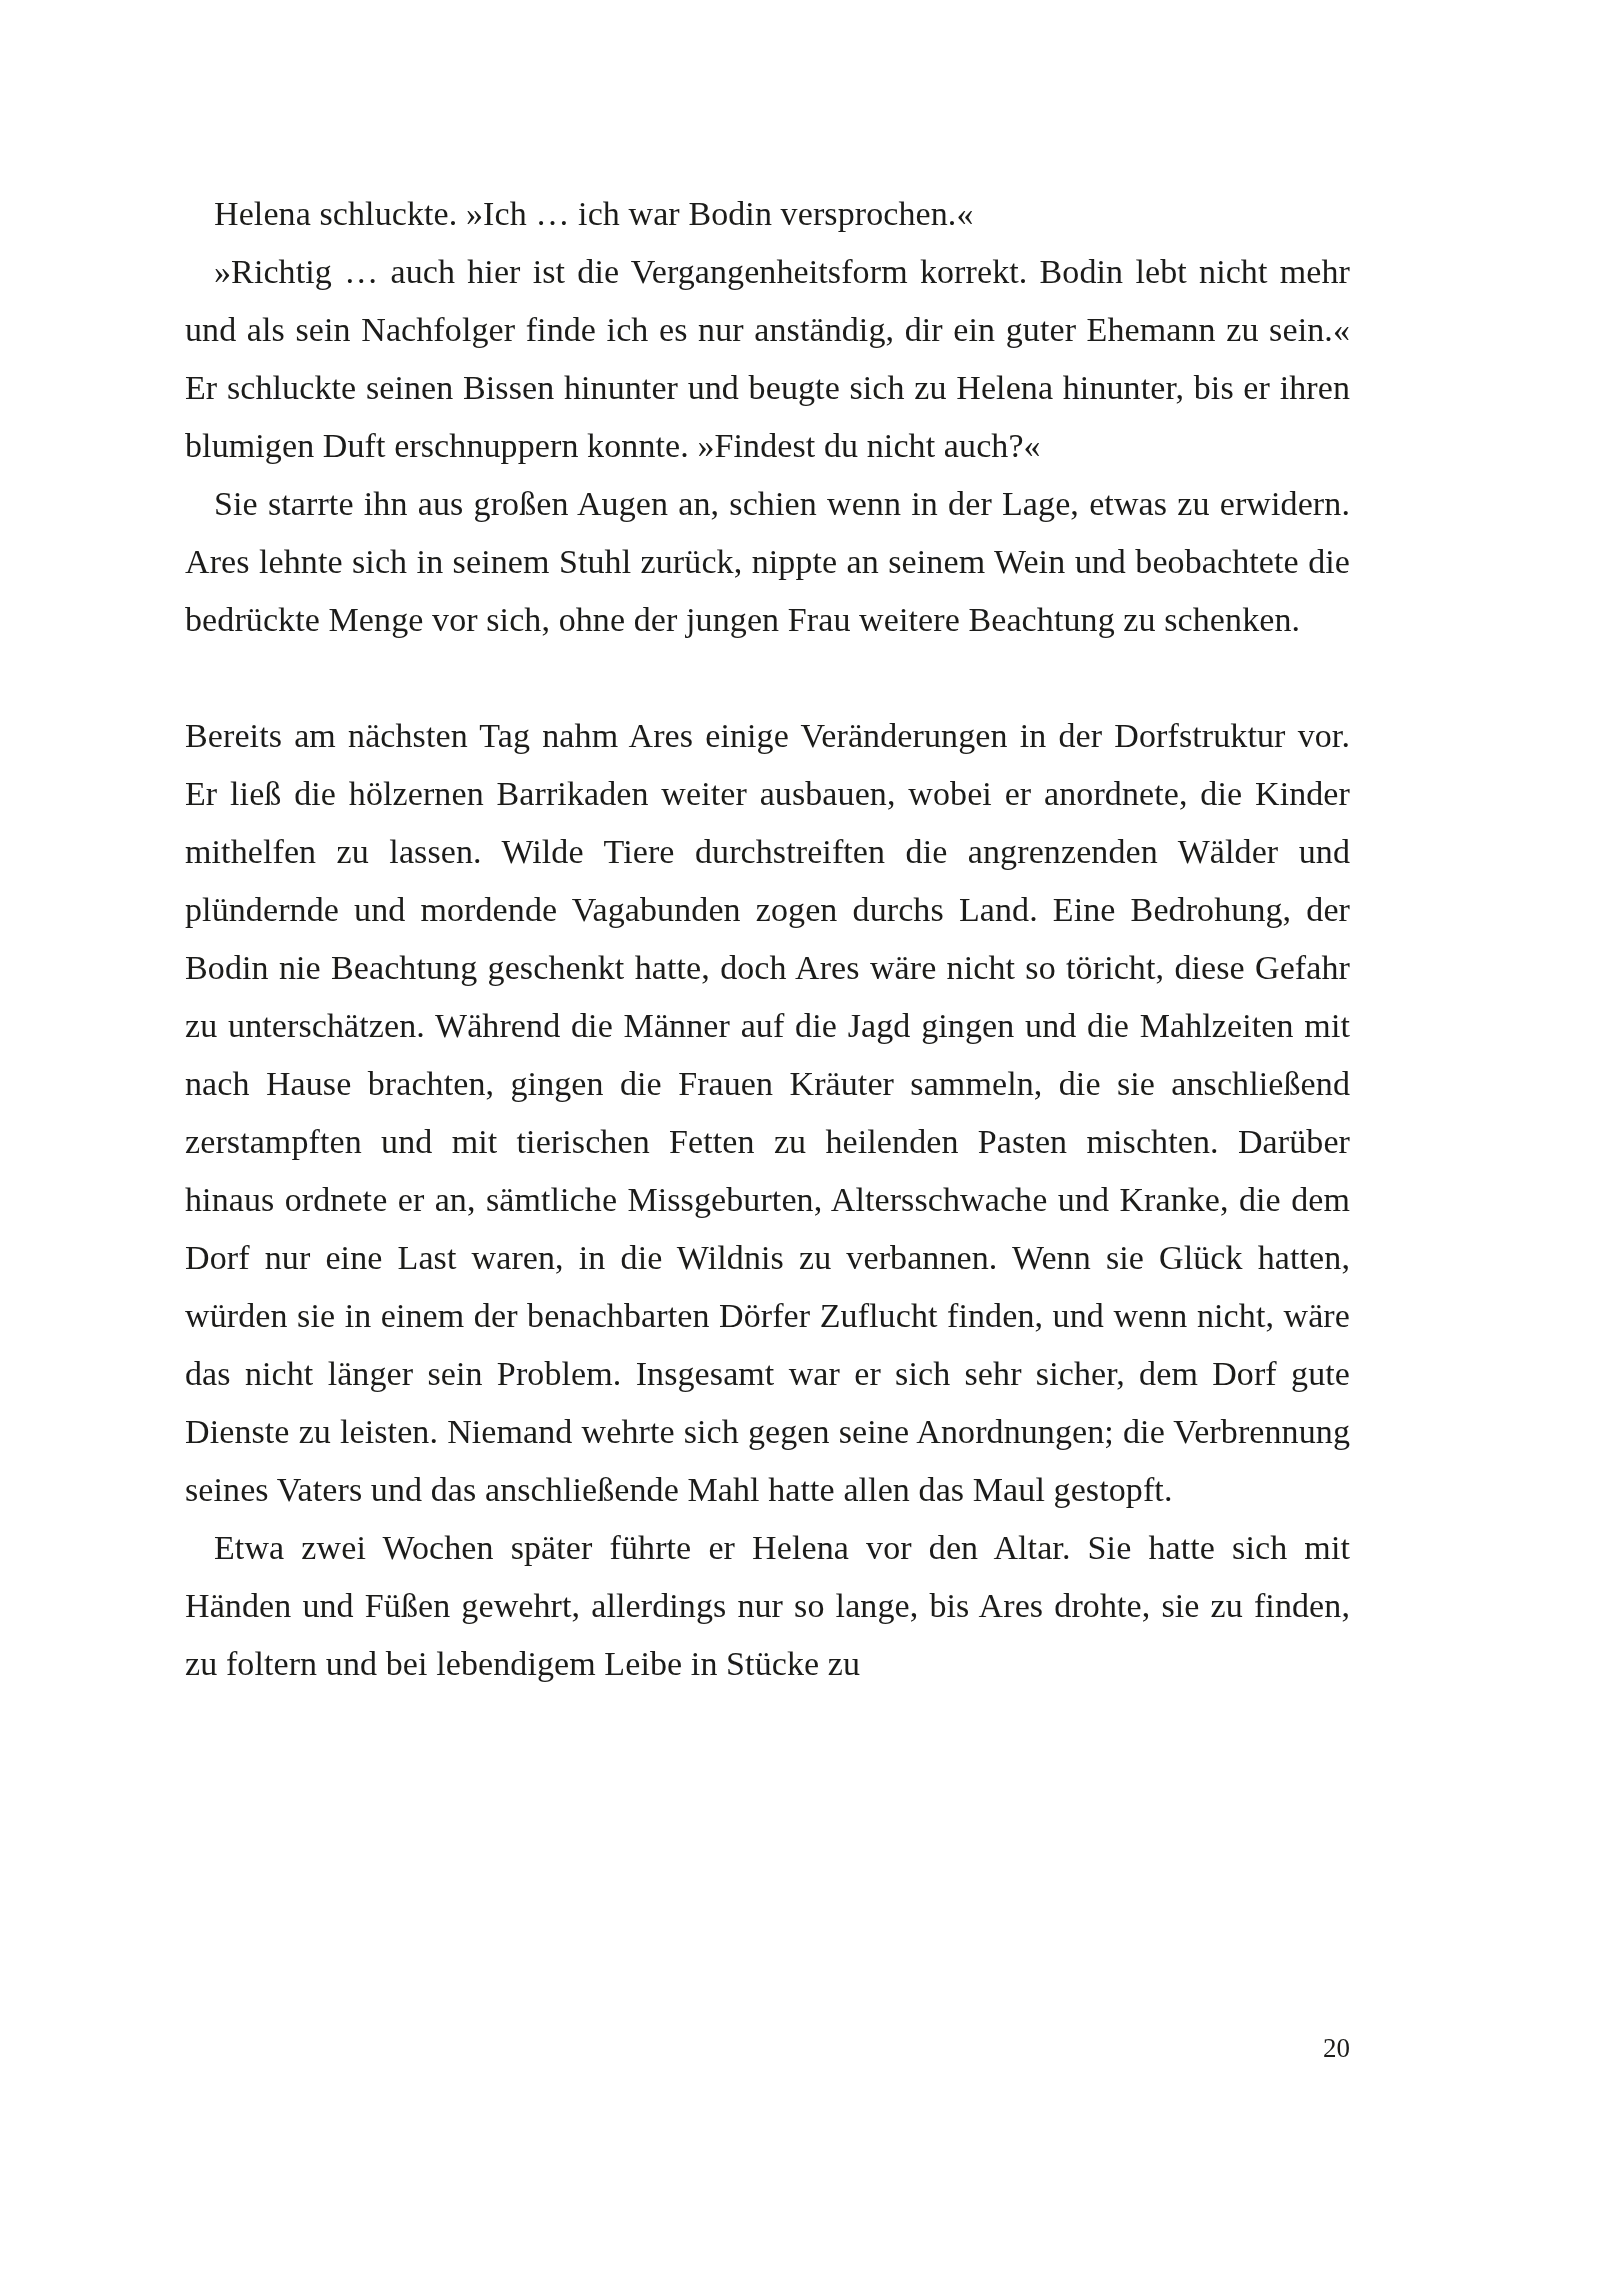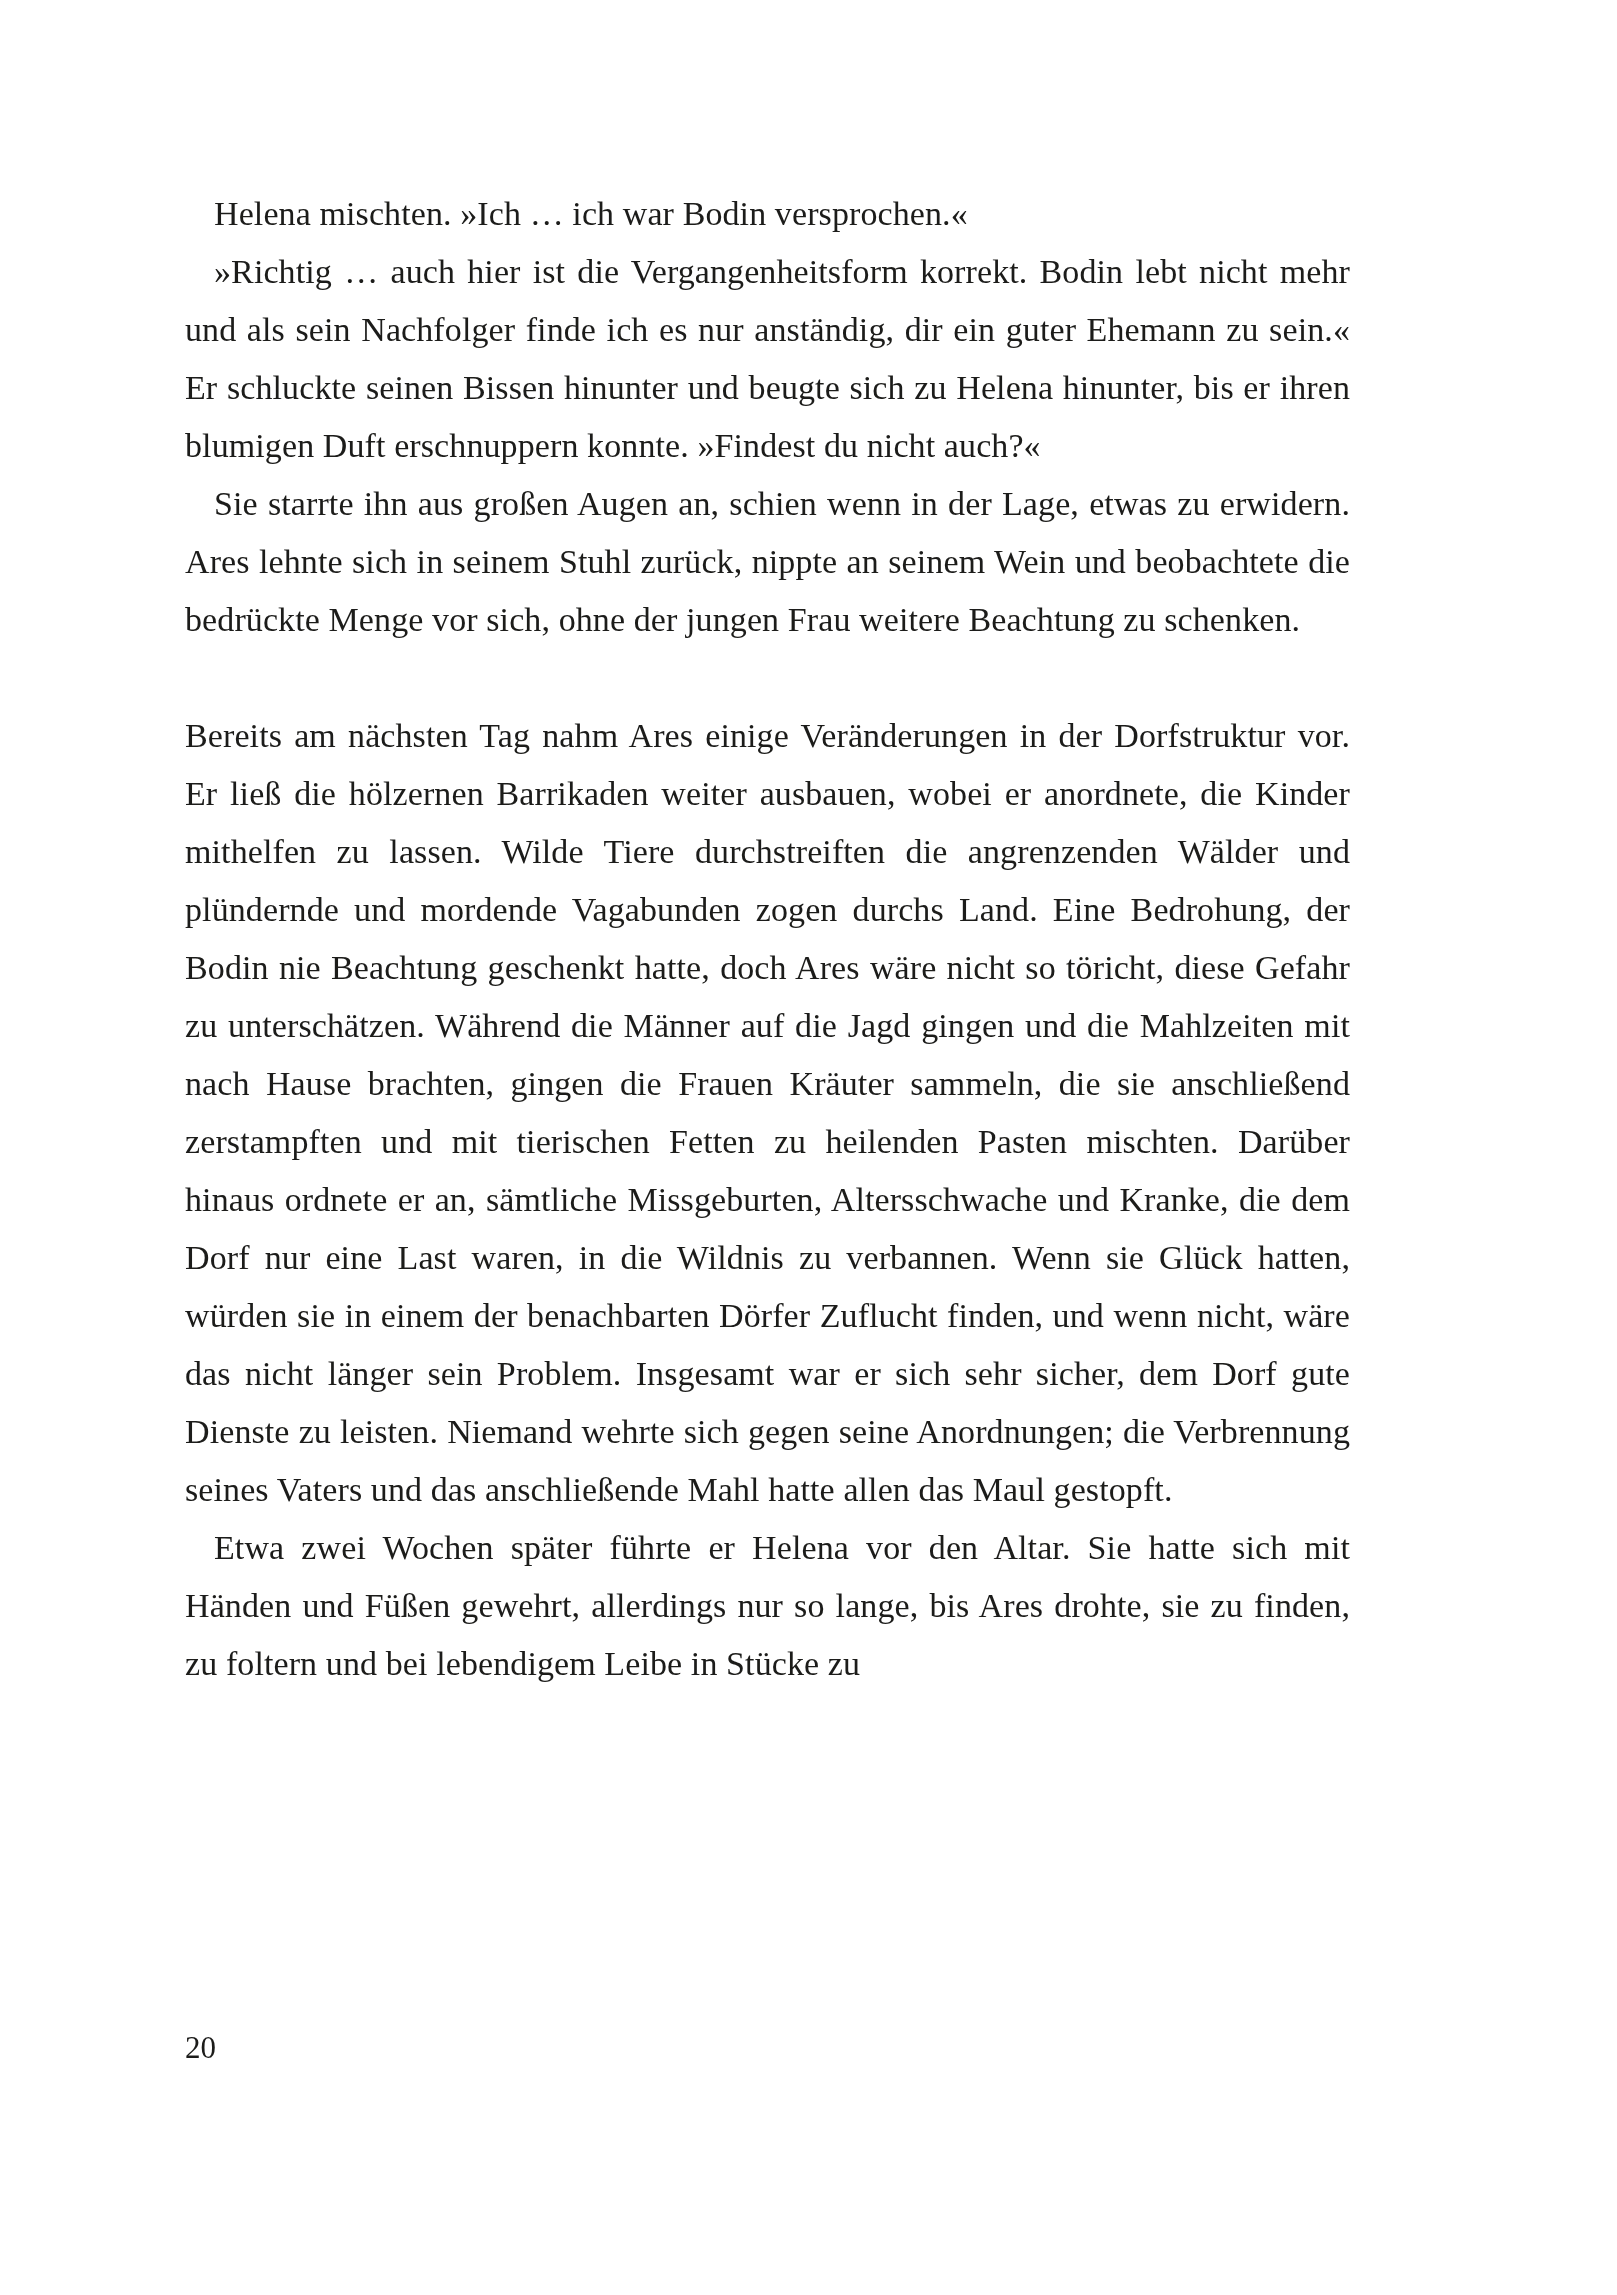--- a/index.html
+++ b/index.html
@@ -39,31 +39,31 @@
     text-indent: 29px;
   }
   p.para.space-before {
     margin-top: 58px;
   }
   .page-number {
     position: absolute;
     left: 185px;
     top: 2027px;
     width: 1165px;
-    text-align: left;
-    font-size: 31px;
+    text-align: right;
+    font-size: 27px;
     line-height: 42px;
   }
 </style>
 </head>
 <body>
 
 <div class="page">
   <div class="text-block">
-      <p class="para indent">Helena mischten. »Ich … ich war Bodin versprochen.«</p>
+      <p class="para indent">Helena schluckte. »Ich … ich war Bodin versprochen.«</p>
       <p class="para indent">»Richtig … auch hier ist die Vergangenheitsform korrekt. Bodin lebt nicht mehr und als sein Nachfolger finde ich es nur anständig, dir ein guter Ehemann zu sein.« Er schluckte seinen Bissen hinunter und beugte sich zu Helena hinunter, bis er ihren blumigen Duft erschnuppern konnte. »Findest du nicht auch?«</p>
       <p class="para indent">Sie starrte ihn aus großen Augen an, schien wenn in der Lage, etwas zu erwidern. Ares lehnte sich in seinem Stuhl zurück, nippte an seinem Wein und beobachtete die bedrückte Menge vor sich, ohne der jungen Frau weitere Beachtung zu schenken.</p>
       <p class="para space-before">Bereits am nächsten Tag nahm Ares einige Veränderungen in der Dorfstruktur vor. Er ließ die hölzernen Barrikaden weiter ausbauen, wobei er anordnete, die Kinder mithelfen zu lassen. Wilde Tiere durchstreiften die angrenzenden Wälder und plündernde und mordende Vagabunden zogen durchs Land. Eine Bedrohung, der Bodin nie Beachtung geschenkt hatte, doch Ares wäre nicht so töricht, diese Gefahr zu unterschätzen. Während die Männer auf die Jagd gingen und die Mahlzeiten mit nach Hause brachten, gingen die Frauen Kräuter sammeln, die sie anschließend zerstampften und mit tierischen Fetten zu heilenden Pasten mischten. Darüber hinaus ordnete er an, sämtliche Missgeburten, Altersschwache und Kranke, die dem Dorf nur eine Last waren, in die Wildnis zu verbannen. Wenn sie Glück hatten, würden sie in einem der benachbarten Dörfer Zuflucht finden, und wenn nicht, wäre das nicht länger sein Problem. Insgesamt war er sich sehr sicher, dem Dorf gute Dienste zu leisten. Niemand wehrte sich gegen seine Anordnungen; die Verbrennung seines Vaters und das anschließende Mahl hatte allen das Maul gestopft.</p>
       <p class="para indent">Etwa zwei Wochen später führte er Helena vor den Altar. Sie hatte sich mit Händen und Füßen gewehrt, allerdings nur so lange, bis Ares drohte, sie zu finden, zu foltern und bei lebendigem Leibe in Stücke zu</p>
     </div>
   <div class="page-number">20</div>
 </div>
 
 
 </body></html>

